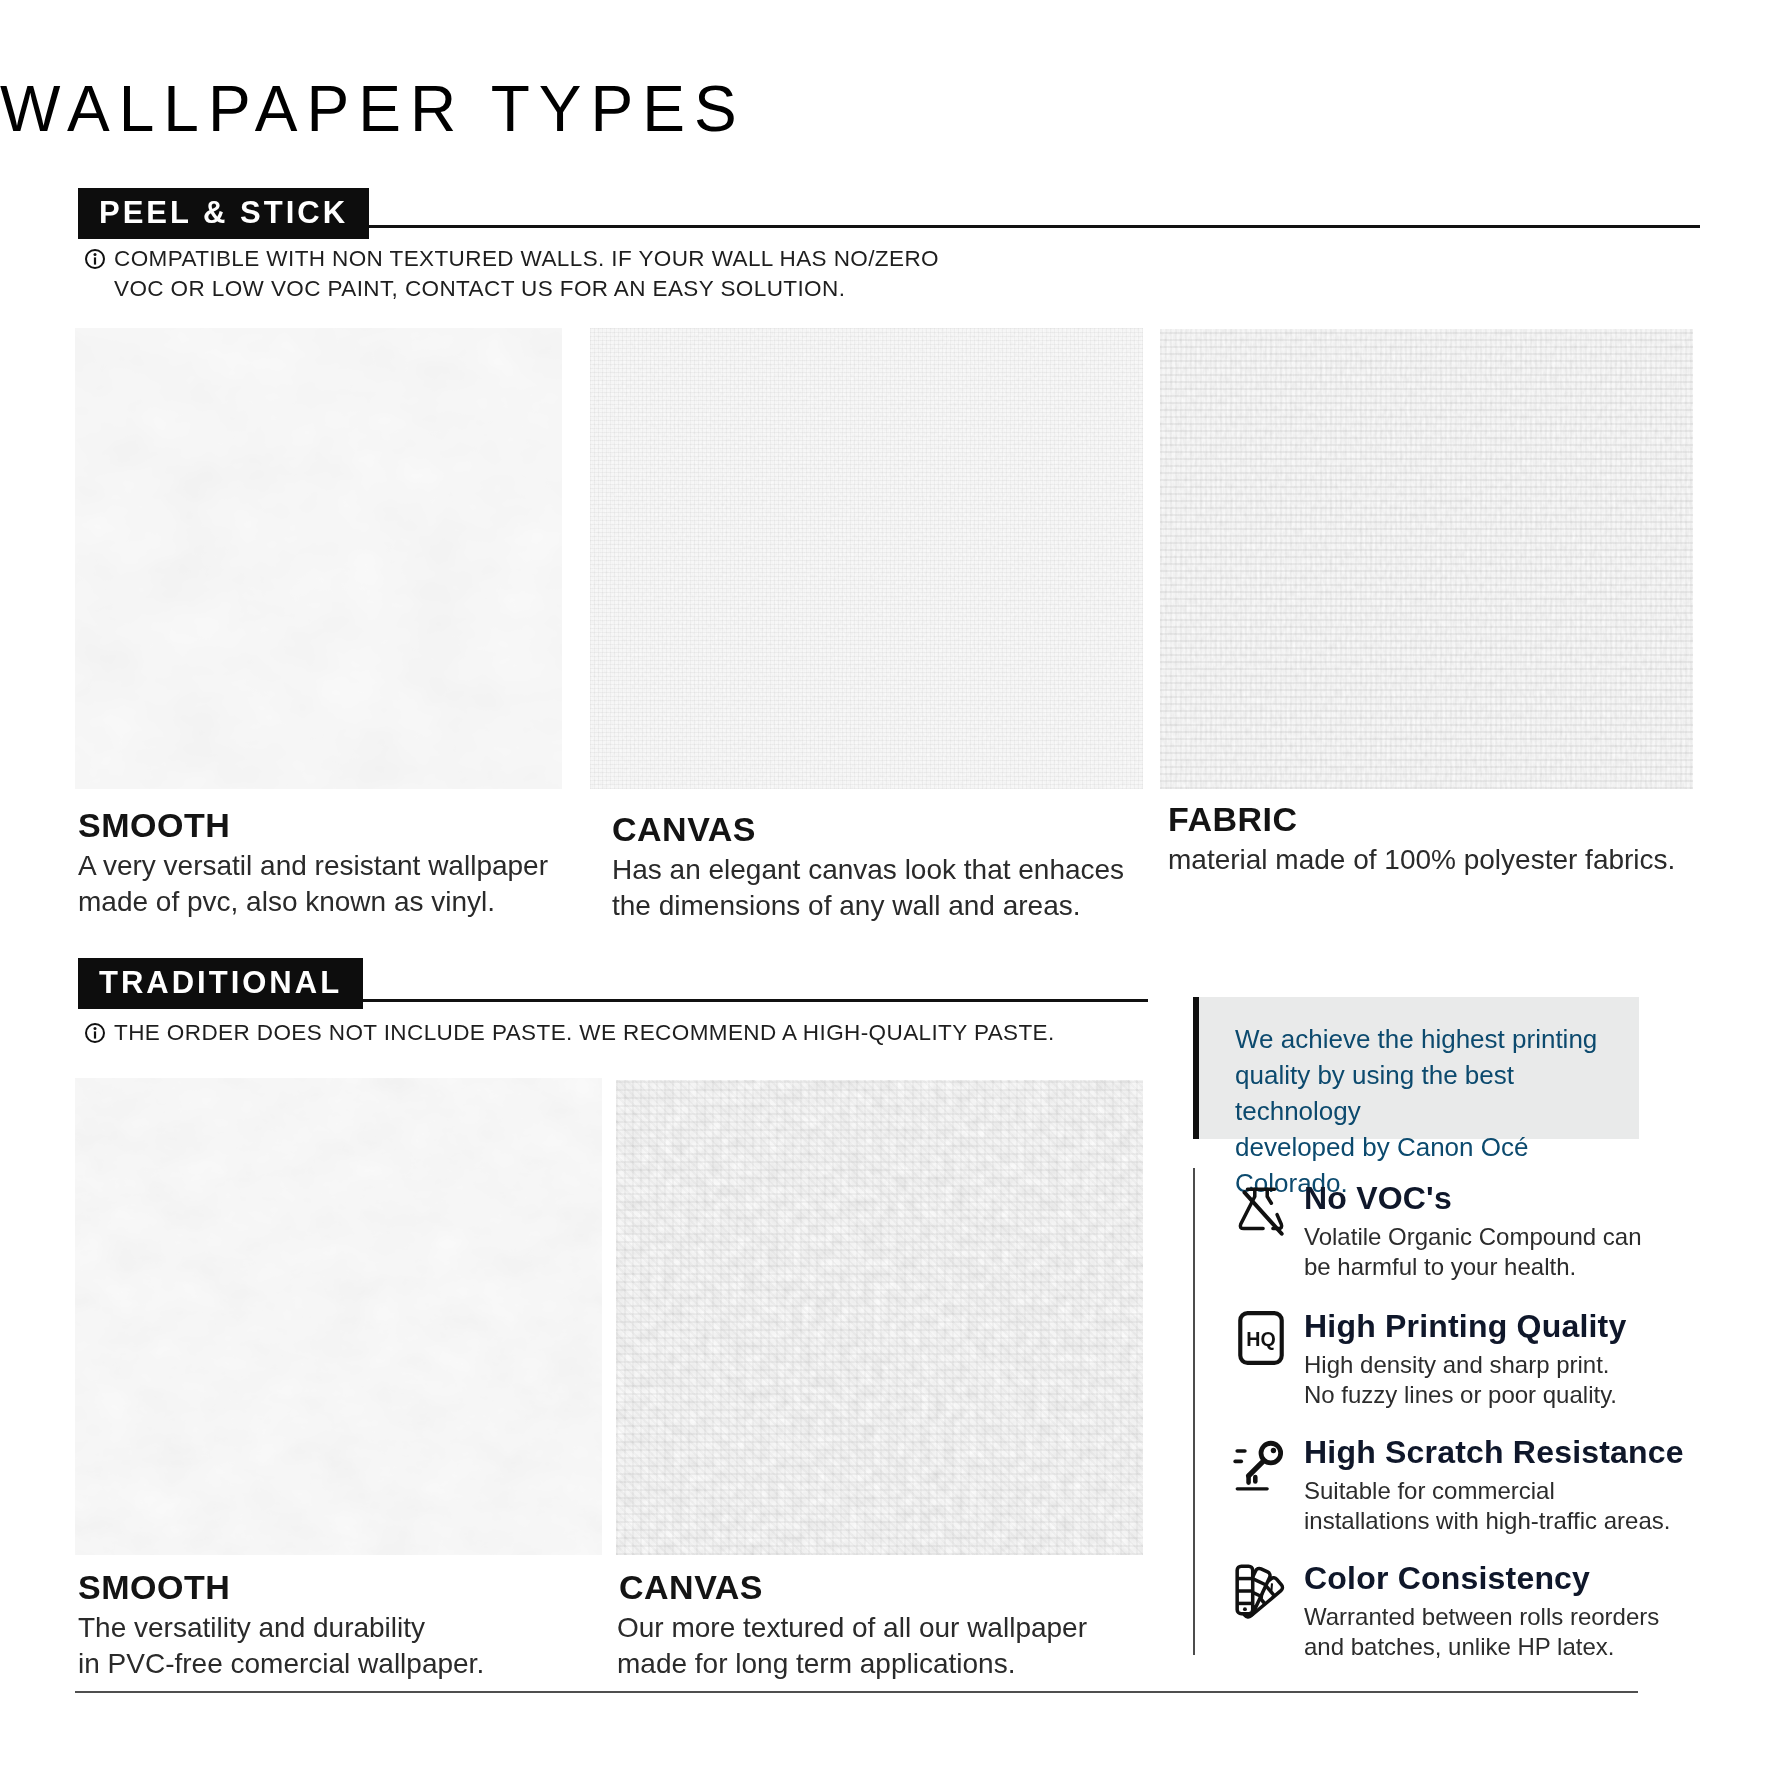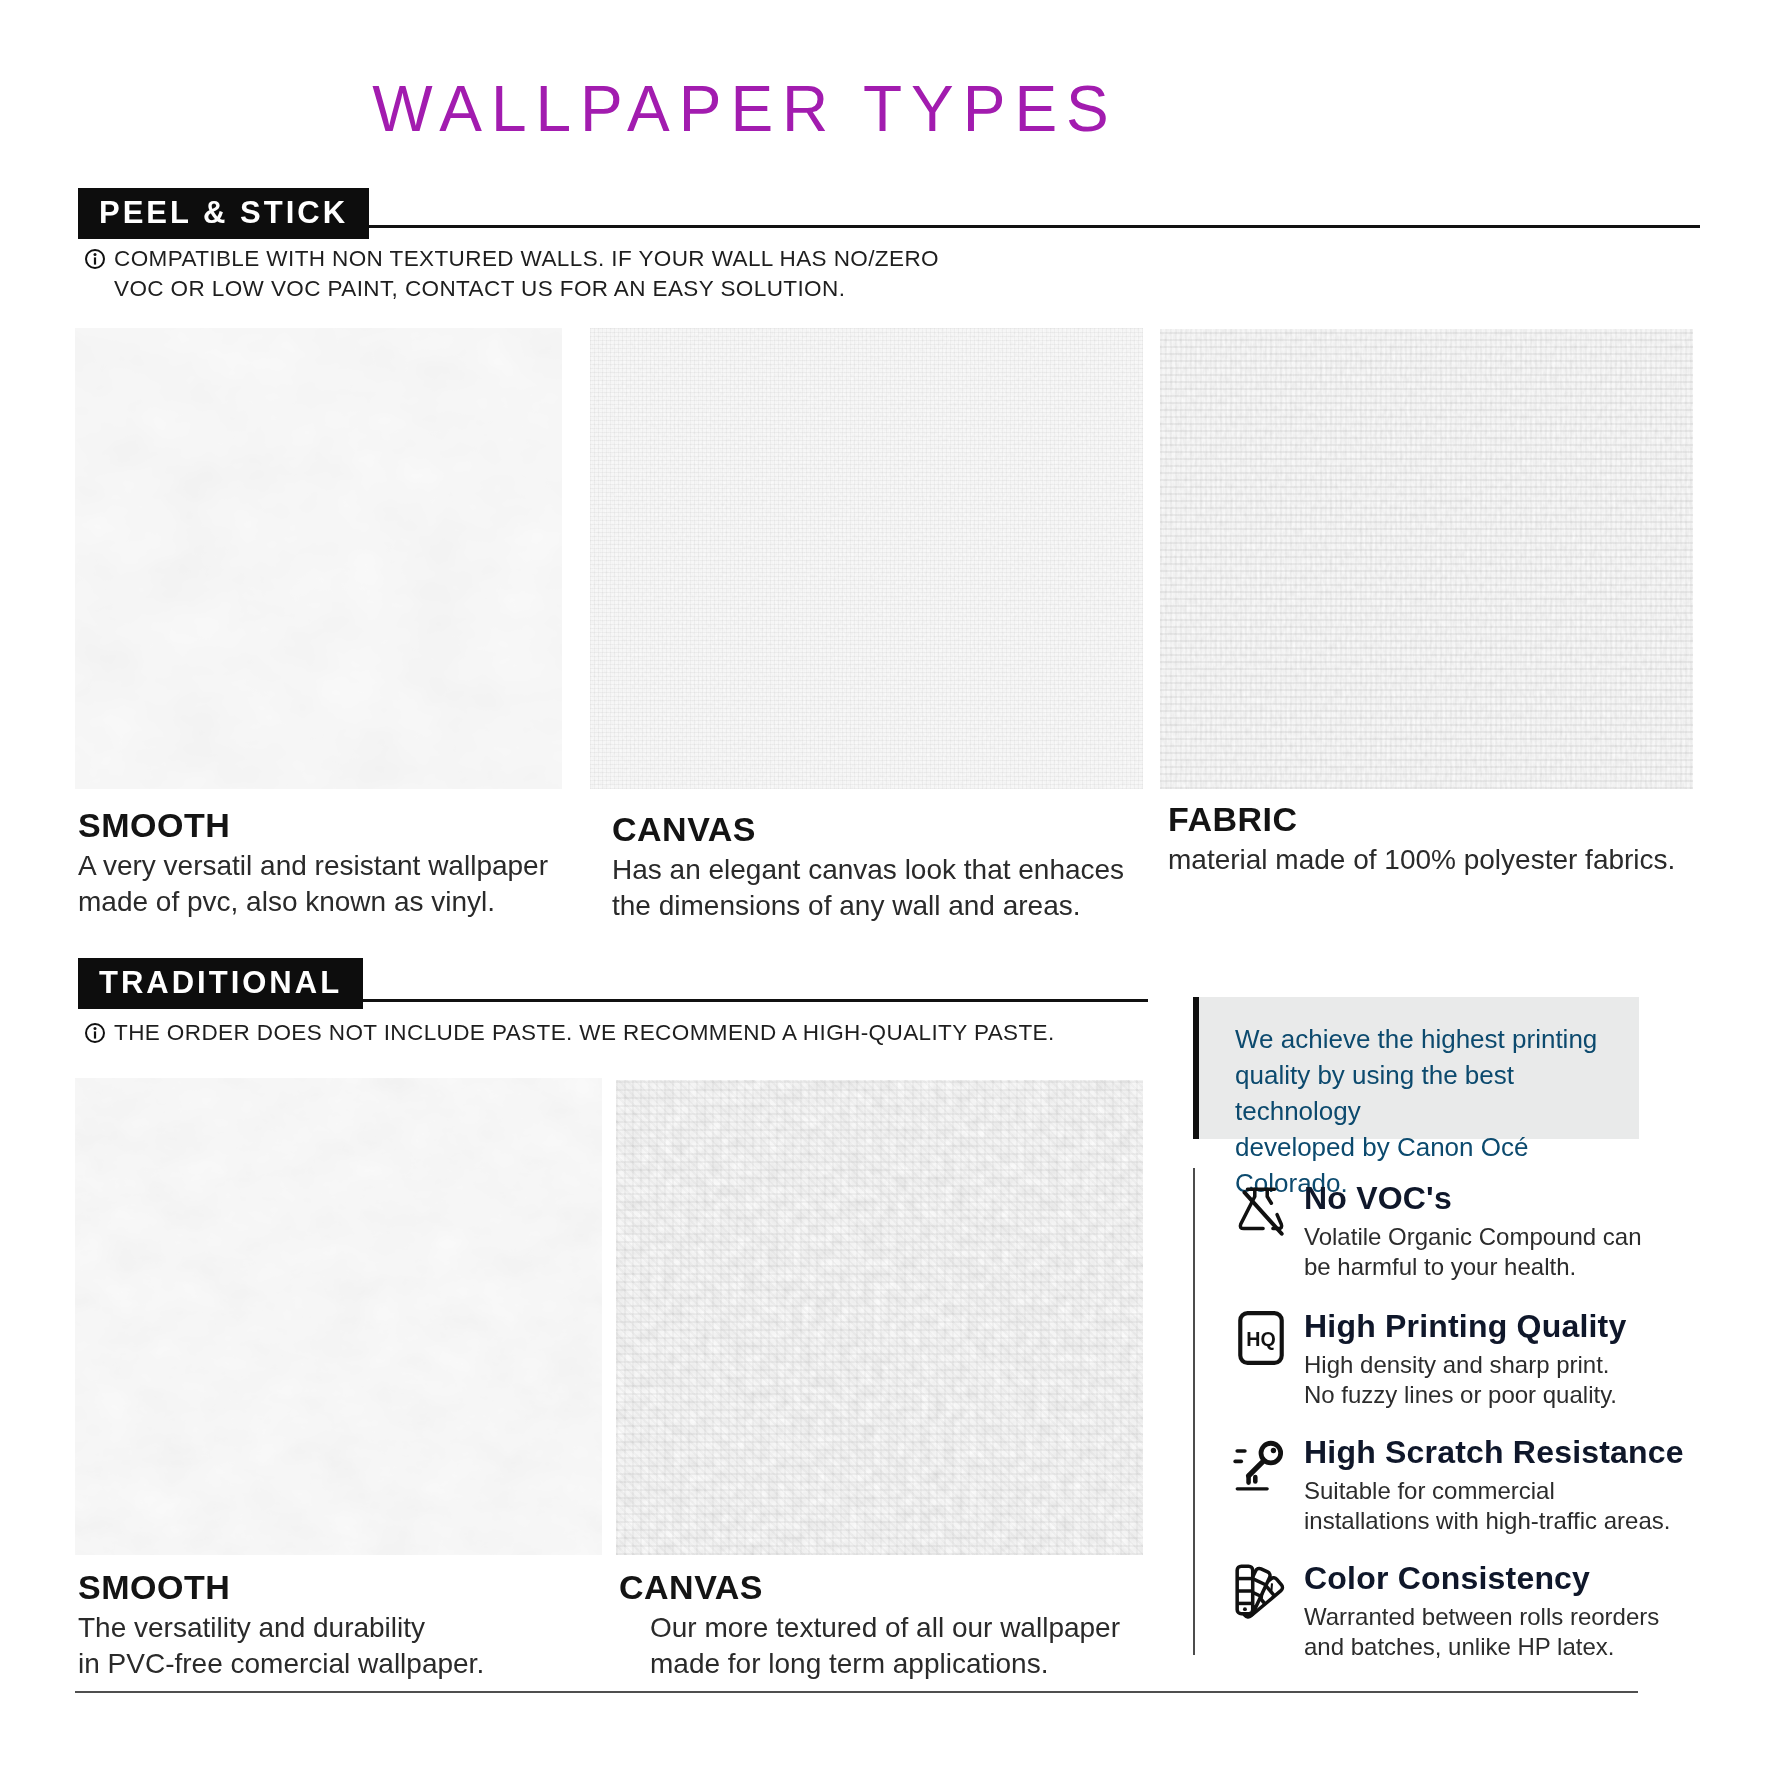--- a/index.html
+++ b/index.html
@@ -1,20 +1,20 @@
 <!DOCTYPE html>
 <html><head>
 <meta charset="utf-8">
 <style>
   html,body{margin:0;padding:0;background:#fff;}
   .page{position:relative;width:1780px;height:1780px;background:#ffffff;overflow:hidden;
         font-family:"Liberation Sans", sans-serif;color:#111;}
 
-  .title{position:absolute;left:0;top:72px;width:1490px;margin:0;text-align:center;
-         font-size:64px;font-weight:300;letter-spacing:9px;color:#a21caf;white-space:nowrap;}
+  .title{position:absolute;left:0;top:72px;width:1490px;margin:0;
+         font-size:64px;font-weight:300;letter-spacing:9px;color:#000000;white-space:nowrap;}
 
   .section-label{position:absolute;background:#0d0d0d;color:#fff;font-weight:700;
                  font-size:31px;letter-spacing:3px;padding:7px 21px 8px 21px;z-index:2;white-space:nowrap;}
   .label-peel{left:78px;top:188px;}
   .label-trad{left:78px;top:958px;}
   .rule{position:absolute;background:#111;height:3px;z-index:1;}
   .rule-peel{left:78px;top:225px;width:1622px;}
   .rule-trad{left:78px;top:999px;width:1070px;}
 
   .note{position:absolute;font-size:22.5px;letter-spacing:0.4px;color:#1e1e1e;line-height:30px;}
@@ -43,21 +43,21 @@
   .sw-3{left:1160px;top:329px;width:533px;height:460px;}
   .sw-4{left:75px;top:1078px;width:527px;height:477px;}
   .sw-5{left:616px;top:1080px;width:527px;height:475px;}
 
   .type-label{position:absolute;font-size:34px;font-weight:700;letter-spacing:0.5px;color:#141414;white-space:nowrap;}
   .type-desc{position:absolute;font-size:28px;color:#2a2a2a;line-height:36px;white-space:nowrap;}
   .tl-1{left:78px;top:806px;}   .td-1{left:78px;top:848px;}
   .tl-2{left:612px;top:810px;}  .td-2{left:612px;top:852px;}
   .tl-3{left:1168px;top:800px;} .td-3{left:1168px;top:842px;}
   .tl-4{left:78px;top:1568px;}  .td-4{left:78px;top:1610px;}
-  .tl-5{left:619px;top:1568px;} .td-5{left:650px;top:1610px;}
+  .tl-5{left:619px;top:1568px;} .td-5{left:617px;top:1610px;}
 
   .quality-box{position:absolute;left:1193px;top:997px;width:446px;height:142px;
                background:#e9eaea;border-left:6px solid #0f0f0f;box-sizing:border-box;}
   .quality-text{margin:24px 0 0 36px;font-size:26px;line-height:36px;color:#0c4a6e;}
 
   .vrule{position:absolute;left:1193px;top:1168px;width:2px;height:487px;background:#4c4c4c;}
 
   .feature{position:absolute;left:1228px;width:470px;}
   .f-icon{position:absolute;left:4px;top:2px;width:58px;height:58px;}
   .f-body{margin-left:76px;}

